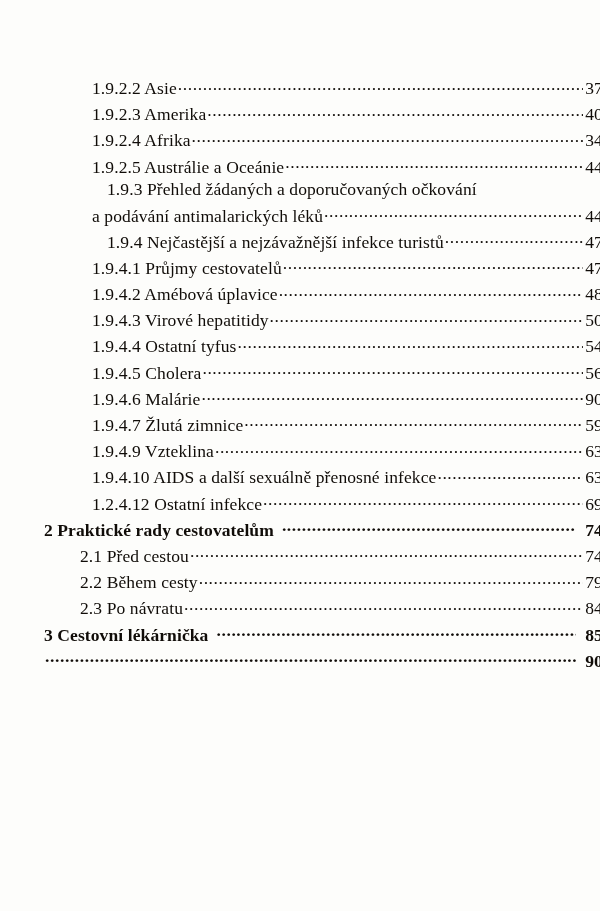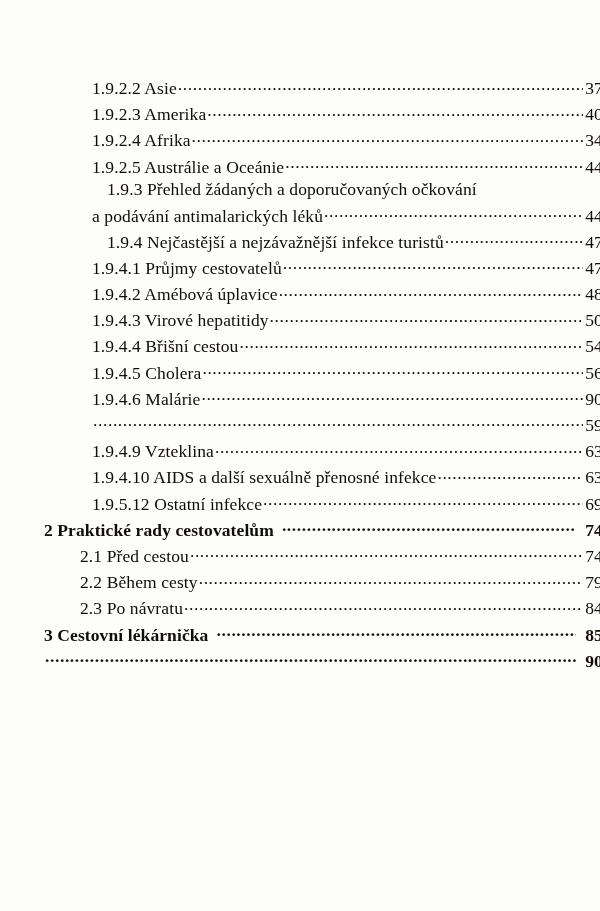--- a/index.html
+++ b/index.html
@@ -114,50 +114,51 @@
         <span class="label">1.9.4.2 Amébová úplavice</span>
         <span class="leader"></span>
         <span class="page-num">48</span>
       </div>
       <div class="toc-row lvl-3">
         <span class="label">1.9.4.3 Virové hepatitidy</span>
         <span class="leader"></span>
         <span class="page-num">50</span>
       </div>
       <div class="toc-row lvl-3">
-        <span class="label">1.9.4.4 Břišní cestou</span>
+        <span class="label">1.9.4.4 Ostatní tyfus</span>
         <span class="leader"></span>
         <span class="page-num">54</span>
       </div>
       <div class="toc-row lvl-3">
         <span class="label">1.9.4.5 Cholera</span>
         <span class="leader"></span>
         <span class="page-num">56</span>
       </div>
       <div class="toc-row lvl-3">
         <span class="label">1.9.4.6 Malárie</span>
         <span class="leader"></span>
         <span class="page-num">90</span>
       </div>
       <div class="toc-row lvl-3">
+        <span class="label">1.9.4.7 Žlutá zimnice</span>
         <span class="leader"></span>
         <span class="page-num">59</span>
       </div>
       <div class="toc-row lvl-3">
         <span class="label">1.9.4.9 Vzteklina</span>
         <span class="leader"></span>
         <span class="page-num">63</span>
       </div>
       <div class="toc-row lvl-3">
         <span class="label">1.9.4.10 AIDS a další sexuálně přenosné infekce</span>
         <span class="leader"></span>
         <span class="page-num">63</span>
       </div>
       <div class="toc-row lvl-3">
-        <span class="label">1.9.5.12 Ostatní infekce</span>
+        <span class="label">1.2.4.12 Ostatní infekce</span>
         <span class="leader"></span>
         <span class="page-num">69</span>
       </div>
       <div class="toc-row lvl-0 bold">
         <span class="label">2 Praktické rady cestovatelům</span>
         <span class="leader"></span>
         <span class="page-num">74</span>
       </div>
       <div class="toc-row lvl-1">
         <span class="label">2.1 Před cestou</span>

